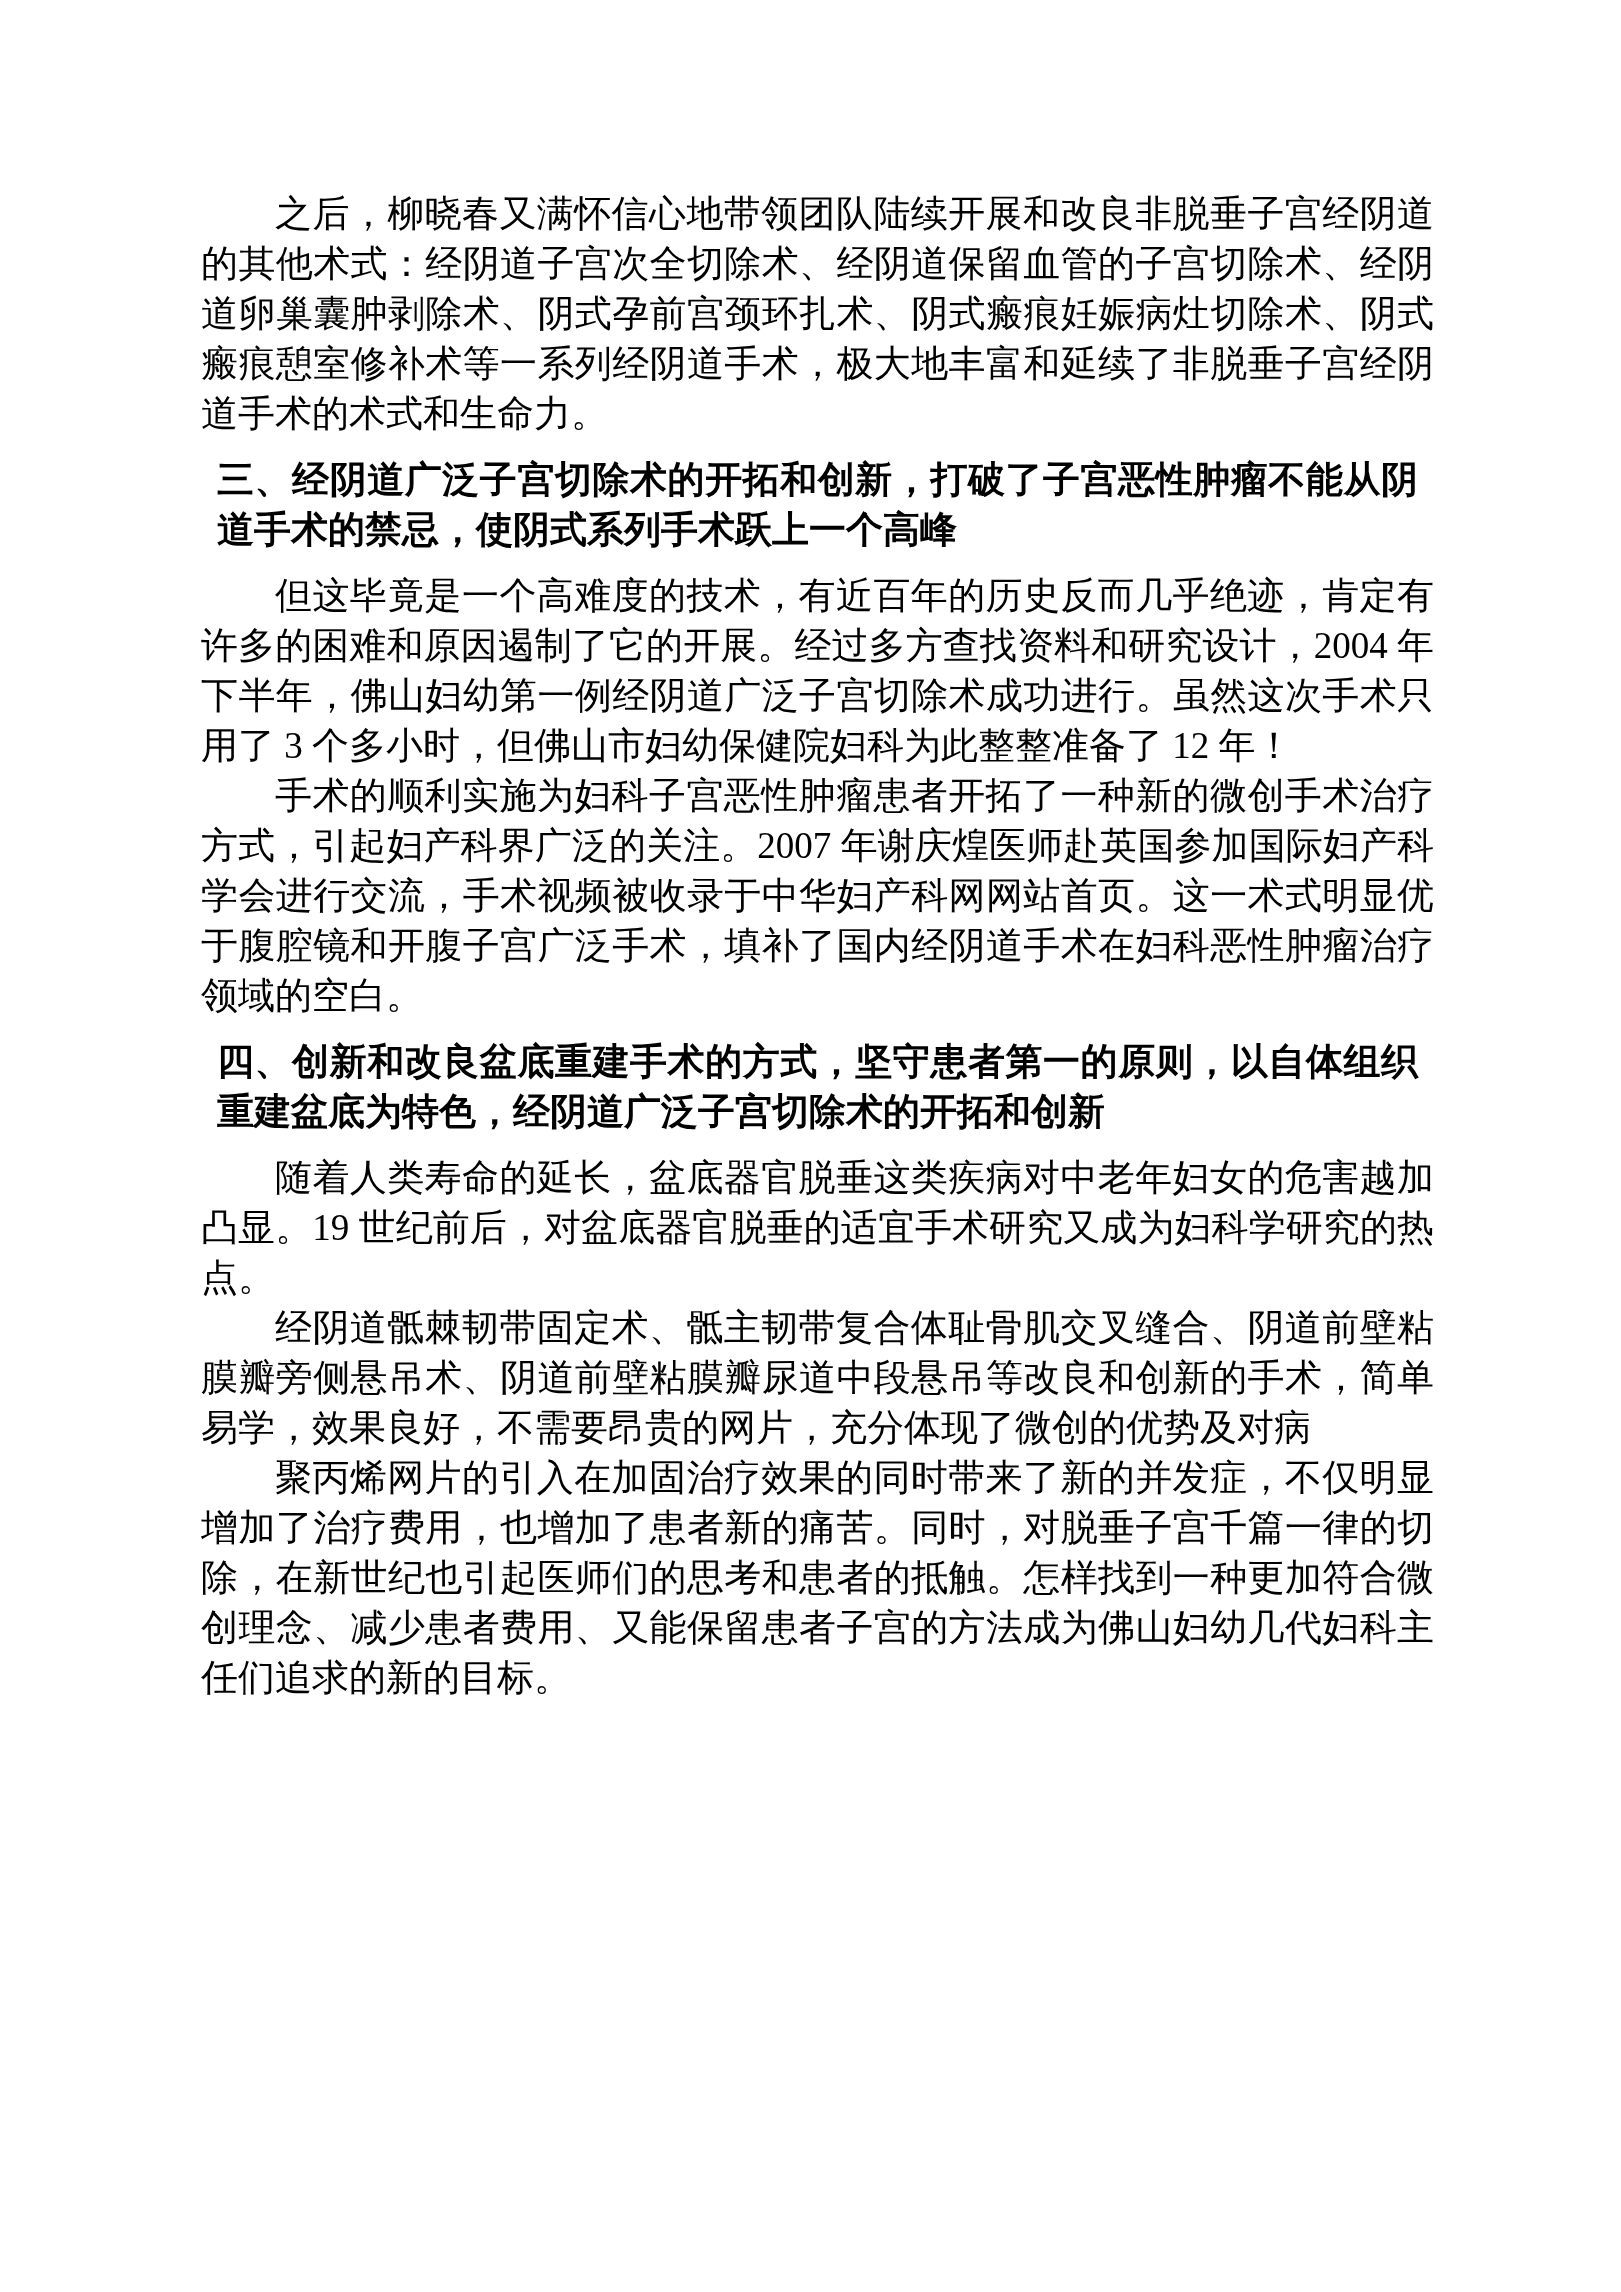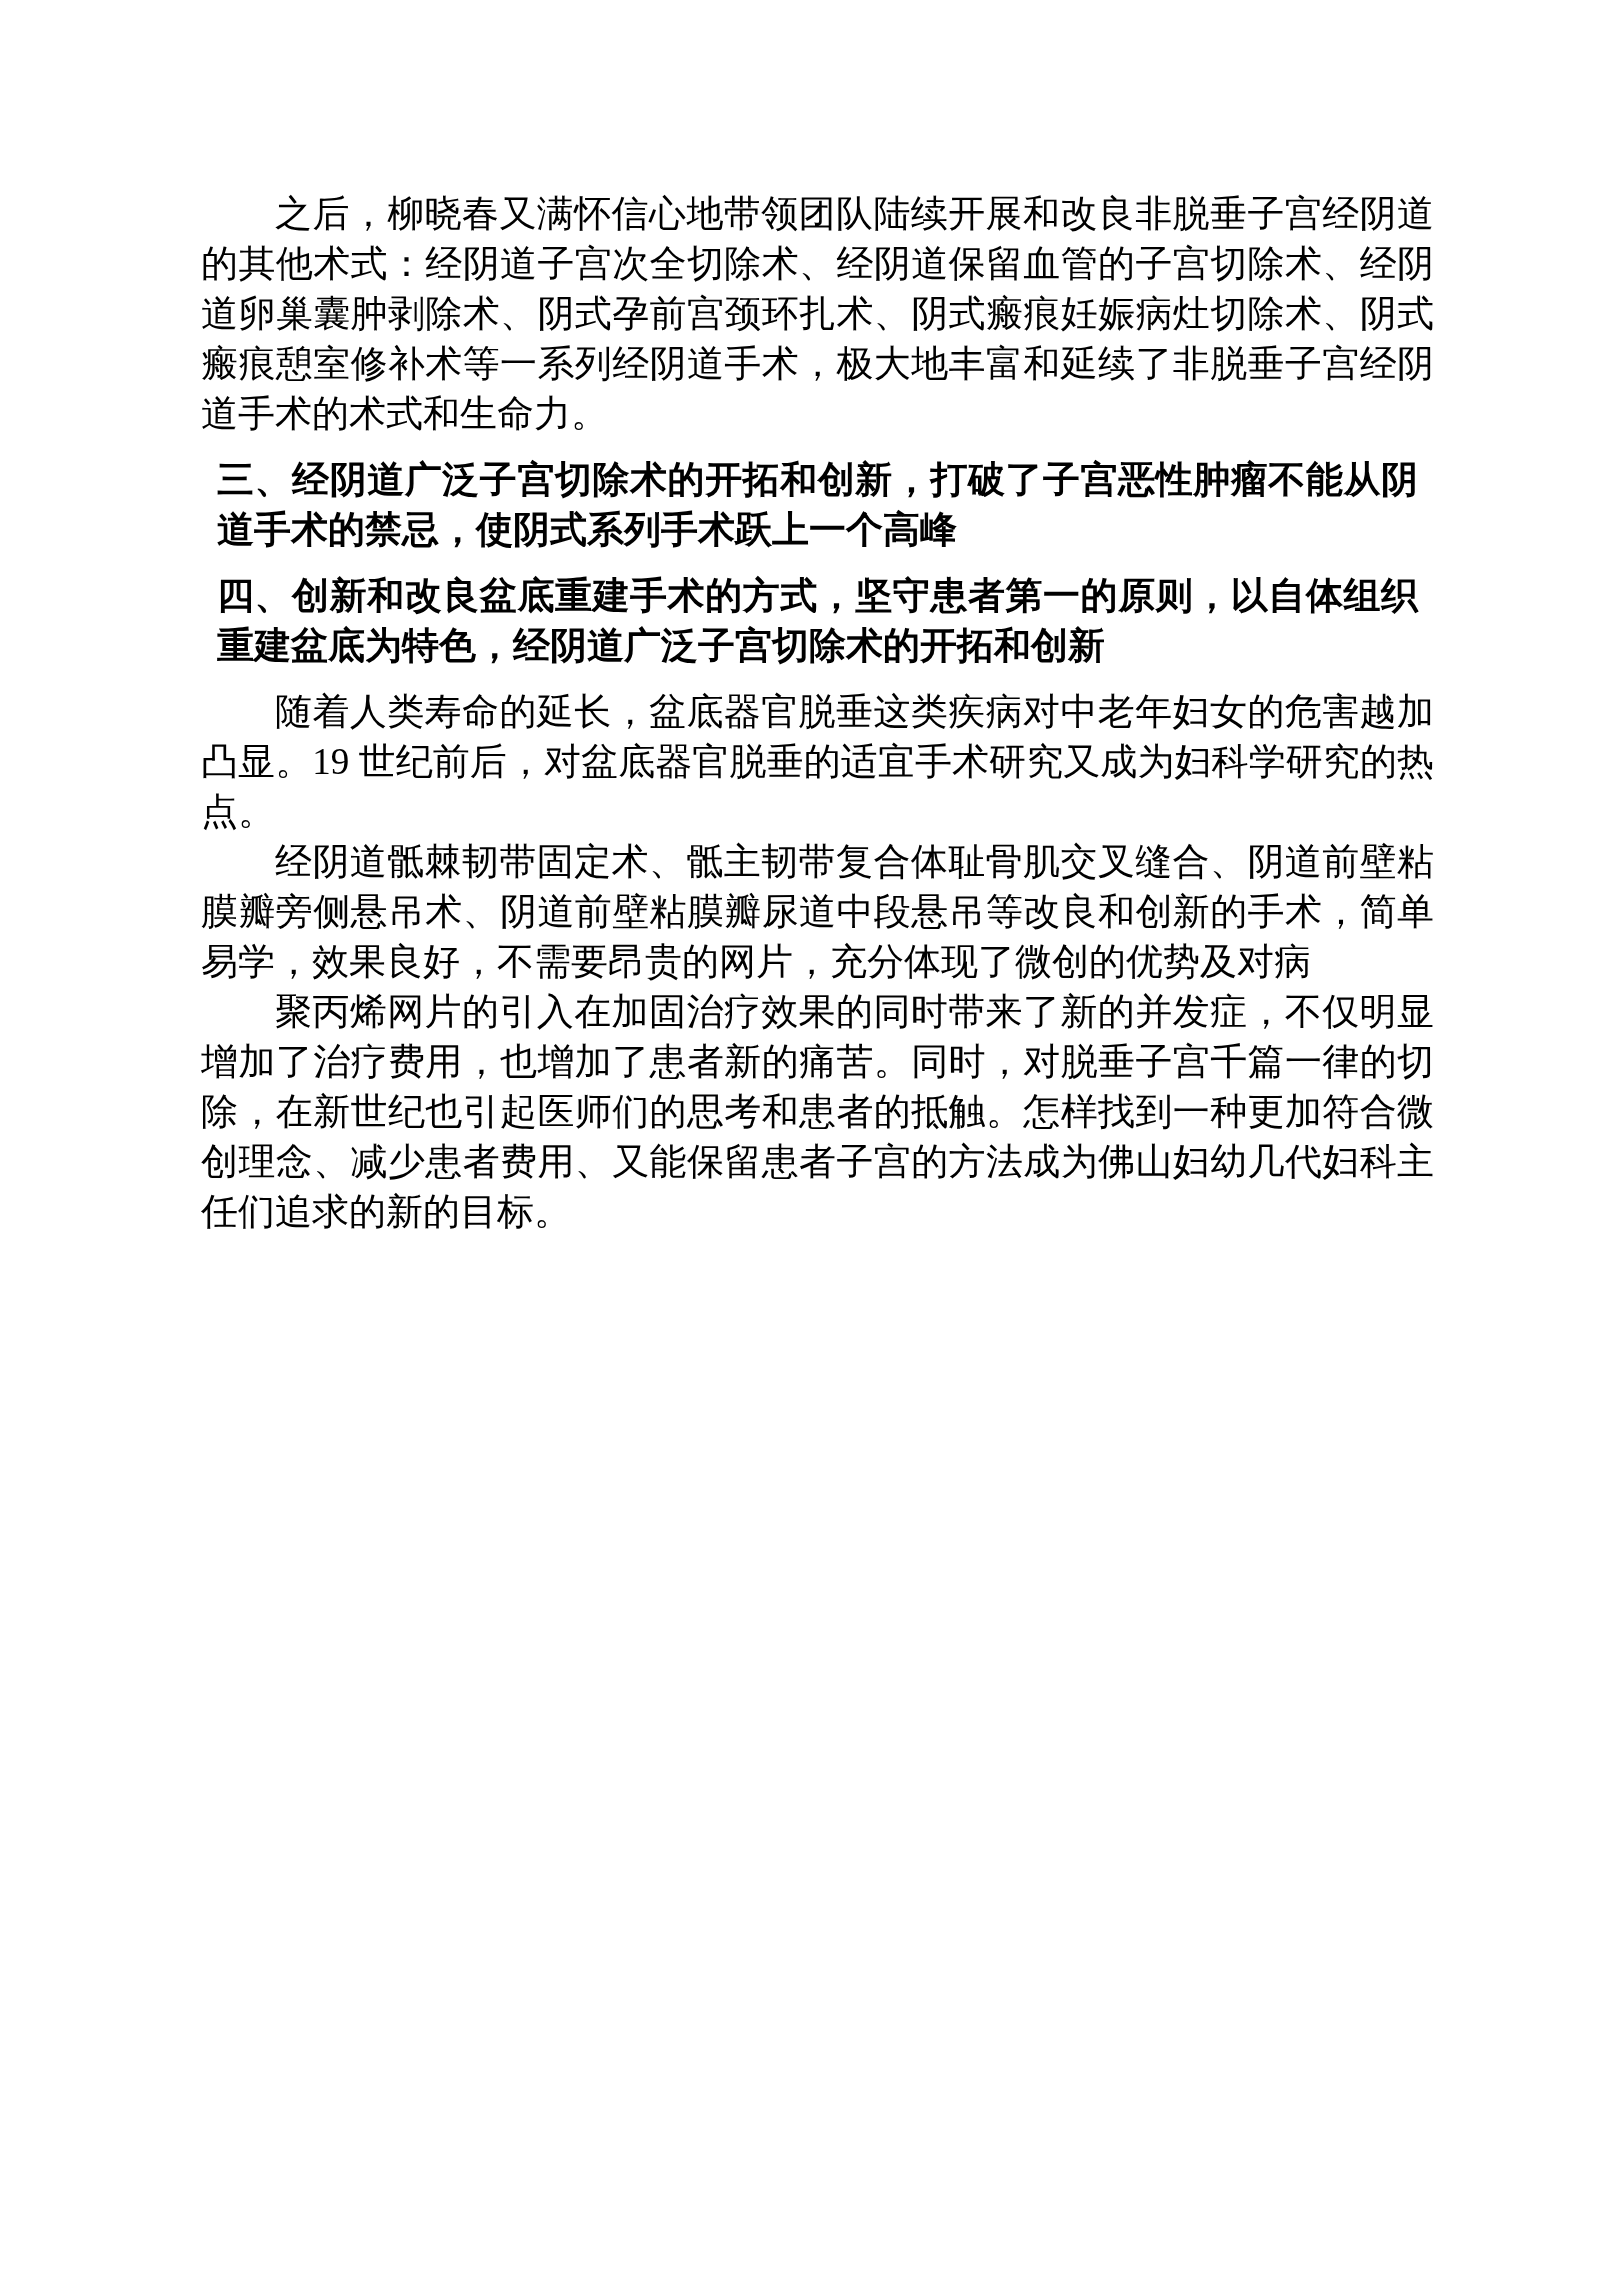--- a/index.html
+++ b/index.html
@@ -48,20 +48,22 @@
     font-family: "Liberation Serif", "DejaVu Serif", serif;
   }
 </style>
 </head>
 <body>
 
 <div class="page">
   <div class="content">
     <p class="para">之后，柳晓春又满怀信心地带领团队陆续开展和改良非脱垂子宫经阴道的其他术式：经阴道子宫次全切除术、经阴道保留血管的子宫切除术、经阴道卵巢囊肿剥除术、阴式孕前宫颈环扎术、阴式瘢痕妊娠病灶切除术、阴式瘢痕憩室修补术等一系列经阴道手术，极大地丰富和延续了非脱垂子宫经阴道手术的术式和生命力。</p>
     <p class="heading">三、经阴道广泛子宫切除术的开拓和创新，打破了子宫恶性肿瘤不能从阴道手术的禁忌，使阴式系列手术跃上一个高峰</p>
+    <p class="para">但这毕竟是一个高难度的技术，有近百年的历史反而几乎绝迹，肯定有许多的困难和原因遏制了它的开展。经过多方查找资料和研究设计，2004 年下半年，佛山妇幼第一例经阴道广泛子宫切除术成功进行。虽然这次手术只用了 3 个多小时，但佛山市妇幼保健院妇科为此整整准备了 12 年！</p>
+    <p class="para">手术的顺利实施为妇科子宫恶性肿瘤患者开拓了一种新的微创手术治疗方式，引起妇产科界广泛的关注。2007 年谢庆煌医师赴英国参加国际妇产科学会进行交流，手术视频被收录于中华妇产科网网站首页。这一术式明显优于腹腔镜和开腹子宫广泛手术，填补了国内经阴道手术在妇科恶性肿瘤治疗领域的空白。</p>
     <p class="heading">四、创新和改良盆底重建手术的方式，坚守患者第一的原则，以自体组织重建盆底为特色，经阴道广泛子宫切除术的开拓和创新</p>
     <p class="para">随着人类寿命的延长，盆底器官脱垂这类疾病对中老年妇女的危害越加凸显。19 世纪前后，对盆底器官脱垂的适宜手术研究又成为妇科学研究的热点。</p>
     <p class="para">经阴道骶棘韧带固定术、骶主韧带复合体耻骨肌交叉缝合、阴道前壁粘膜瓣旁侧悬吊术、阴道前壁粘膜瓣尿道中段悬吊等改良和创新的手术，简单易学，效果良好，不需要昂贵的网片，充分体现了微创的优势及对病</p>
     <p class="para">聚丙烯网片的引入在加固治疗效果的同时带来了新的并发症，不仅明显增加了治疗费用，也增加了患者新的痛苦。同时，对脱垂子宫千篇一律的切除，在新世纪也引起医师们的思考和患者的抵触。怎样找到一种更加符合微创理念、减少患者费用、又能保留患者子宫的方法成为佛山妇幼几代妇科主任们追求的新的目标。</p>
   </div>
   <div class="page-number">3</div>
 </div>
 
 
 </body></html>

